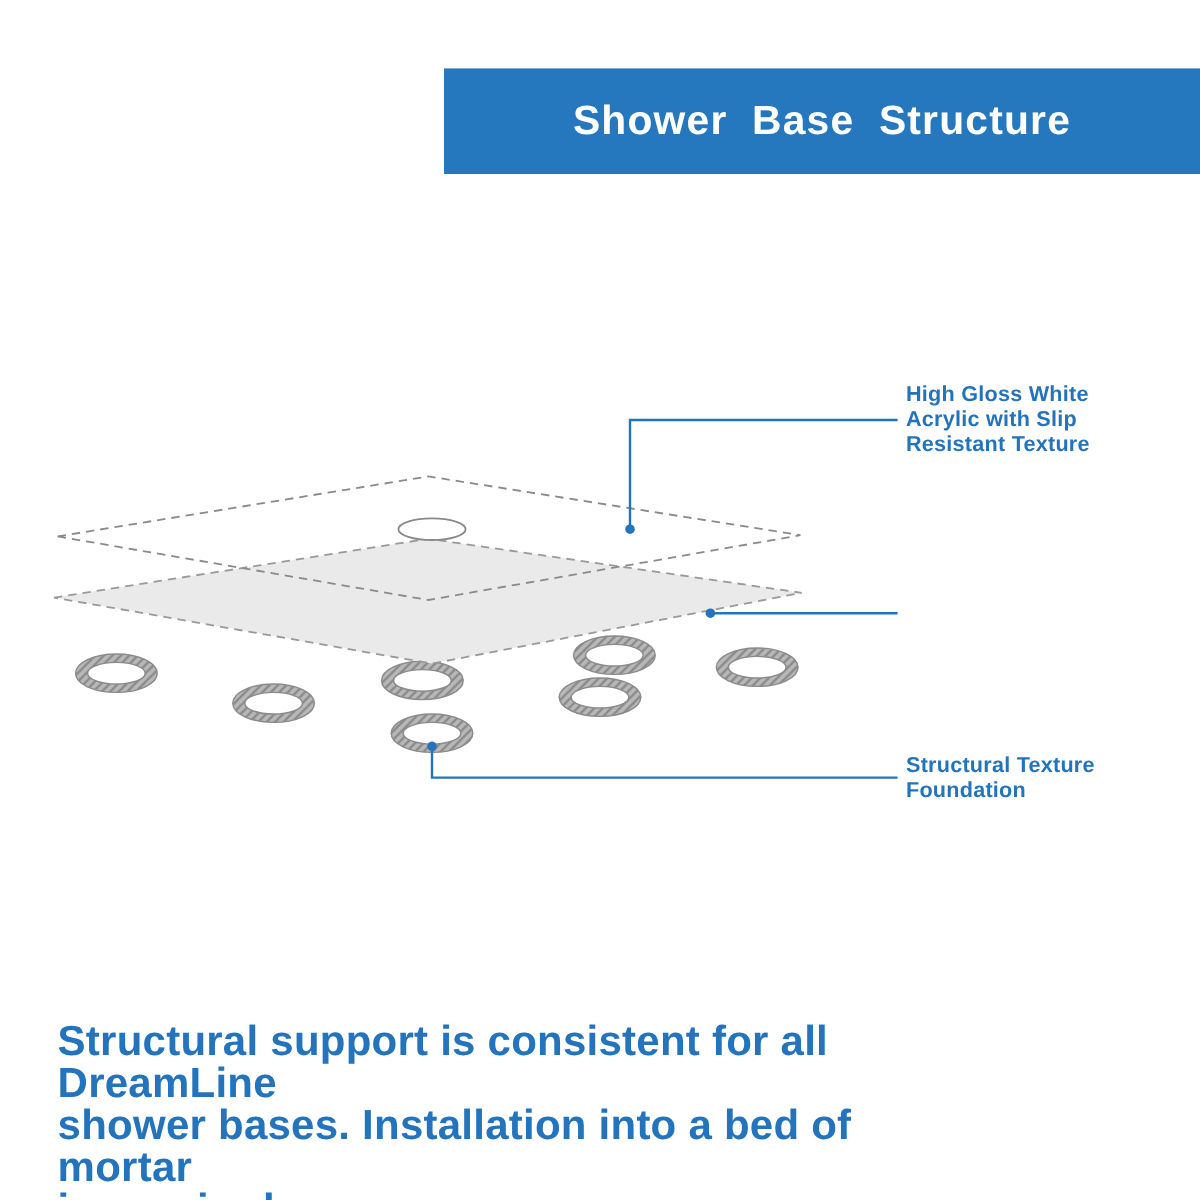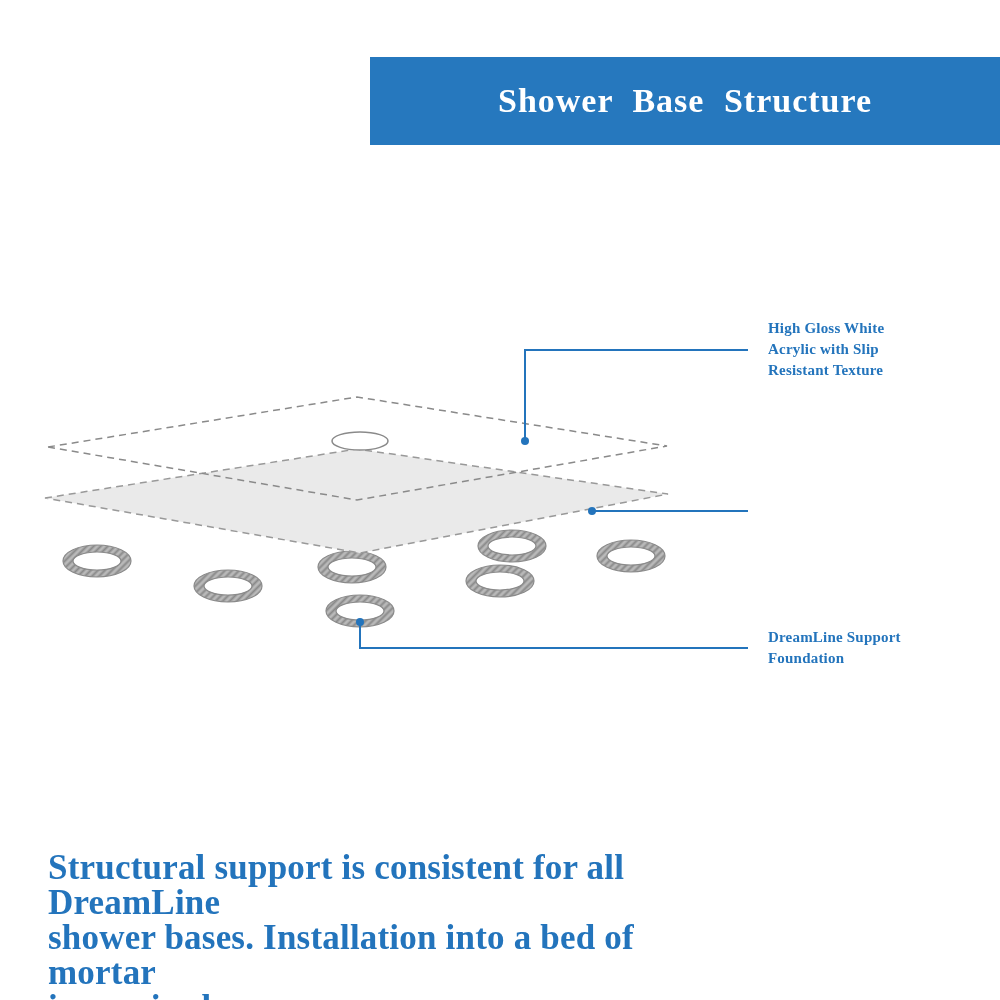--- a/index.html
+++ b/index.html
@@ -6,21 +6,21 @@
     margin: 0;
     padding: 0;
     background: #ffffff;
   }
   .page {
     position: relative;
     width: 1000px;
     height: 1000px;
     background: #ffffff;
     overflow: hidden;
-    font-family: Liberation Serif, serif;
+    font-family: Liberation Sans, sans-serif;
   }
   .banner {
     position: absolute;
     left: 370px;
     top: 57px;
     width: 630px;
     height: 88px;
     background: #2678BE;
     display: flex;
     align-items: center;
@@ -36,25 +36,24 @@
   }
   .diagram-svg {
     position: absolute;
     left: 0;
     top: 0;
   }
   .callout {
     position: absolute;
     color: #2374BC;
     font-weight: bold;
-    font-size: 15px;
+    font-size: 18px;
     line-height: 21px;
     letter-spacing: 0.2px;
     white-space: pre-line;
-    margin-left: 13px;
   }
   .callout-acrylic    { left: 755px; top: 318px; width: 220px; }
   .callout-fiberglass { left: 755px; top: 489px; width: 220px; }
   .callout-foundation { left: 755px; top: 627px; width: 220px; }
   .footer {
     position: absolute;
     left: 48px;
     top: 850px;
     width: 700px;
     color: #2374BC;
@@ -133,20 +132,20 @@
       <polyline points="748,648 360,648 360,624" fill="none" stroke="#2374BC" stroke-width="2"></polyline>
       <circle cx="360" cy="622" r="4" fill="#2374BC"></circle>
     </g>
   </svg>
 
   <div class="callout callout-acrylic">High Gloss White
 Acrylic with Slip
 Resistant Texture</div>
 
 
-  <div class="callout callout-foundation">DreamLine Support
+  <div class="callout callout-foundation">Structural Texture
 Foundation</div>
 
   <div class="footer">Structural support is consistent for all DreamLine
 shower bases. Installation into a bed of mortar
 is required.</div>
 
 </div>
 
 </body></html>

